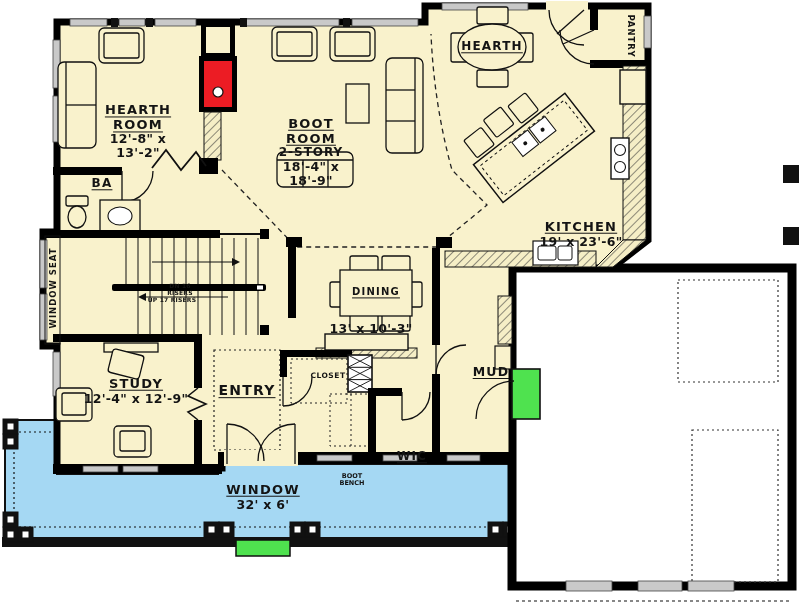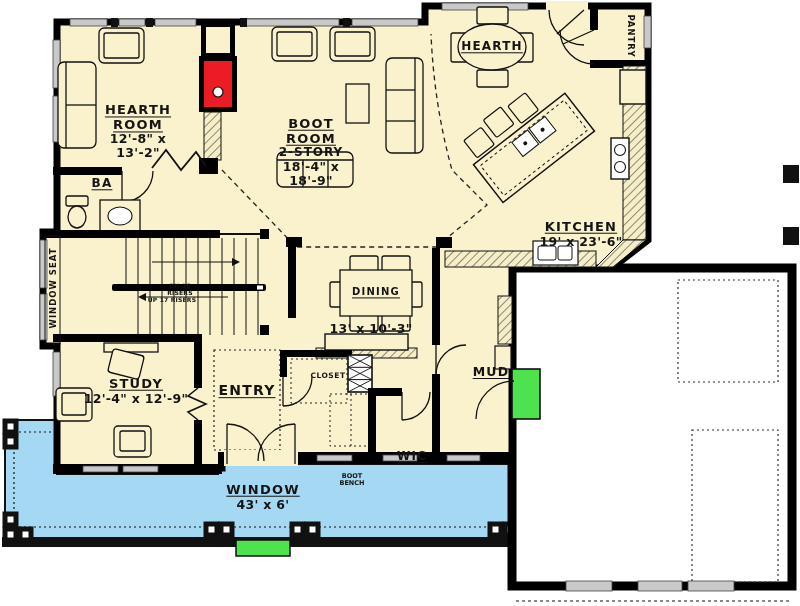--- a/index.html
+++ b/index.html
@@ -408,16 +408,16 @@
   <span class="nm" style="font-size:12px;">WIC</span>
 </div>
 
 <div class="lbl" style="left:467px;top:372px;padding-left:48px;">
   <span class="nm" style="font-size:12.5px;">MUD</span>
 </div>
 
 
 <div class="lbl" style="left:263px;top:497px;">
   <span class="nm">WINDOW</span>
-  <span class="dim">43' x 6'</span>
+  <span class="dim">32' x 6'</span>
 </div>
 
 </div>
 
 </body></html>

